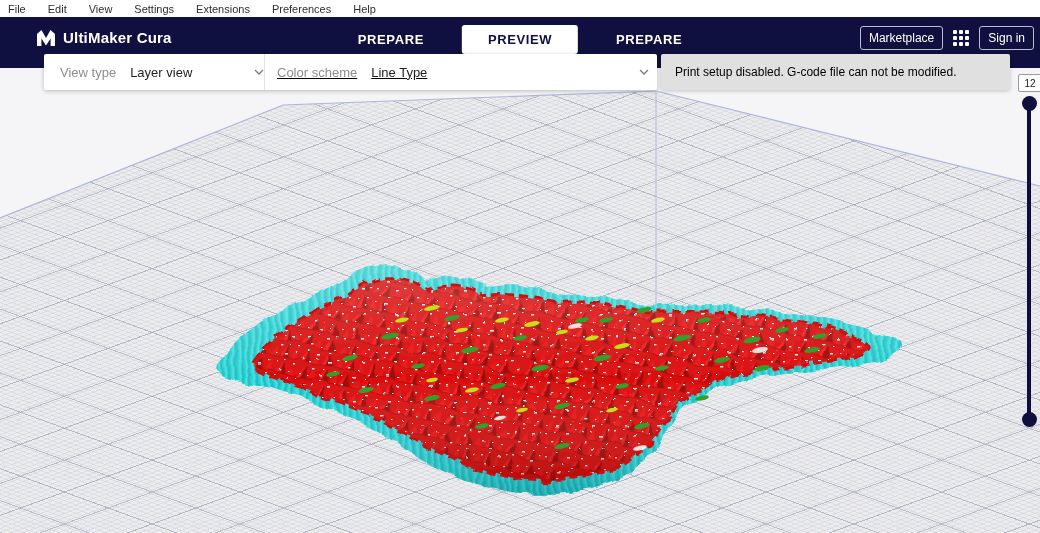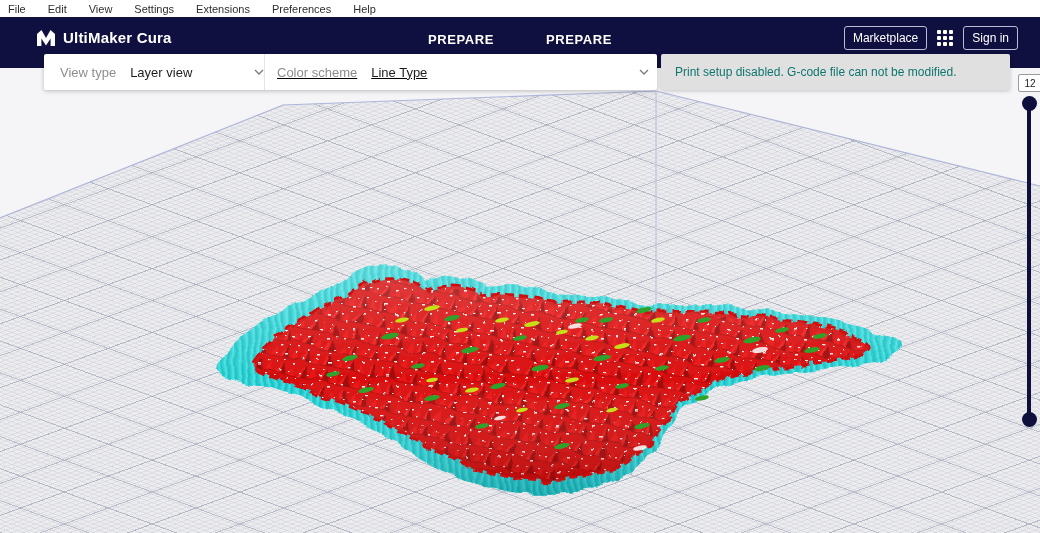--- a/index.html
+++ b/index.html
@@ -17,40 +17,40 @@
   .logo{position:absolute;left:36px;top:12px;display:flex;align-items:center;gap:7px;}
   .logo svg{display:block;}
   .logo .appname{color:#ffffff;font-size:15px;font-weight:bold;letter-spacing:.2px;}
 
   .stages{position:absolute;left:50%;top:8px;transform:translateX(-50%);
           display:flex;align-items:center;gap:24px;}
   .stage{color:#ffffff;font-size:13px;font-weight:bold;letter-spacing:.6px;
          padding:7px 14px;border-radius:3px;cursor:pointer;}
   .stage.active{background:#ffffff;color:#101040;padding:7px 26px;}
 
-  .header-right{position:absolute;right:22px;top:9px;display:flex;align-items:center;gap:10px;}
+  .header-right{position:absolute;right:6px;top:9px;display:flex;align-items:center;gap:10px;}
   .btn-outline{color:#fff;font-size:12px;border:1px solid #b9bdd6;border-radius:3px;
                padding:4px 8px;background:transparent;cursor:pointer;white-space:nowrap;}
   .griddots{display:grid;grid-template-columns:repeat(3,4px);grid-auto-rows:4px;gap:2px;cursor:pointer;}
   .griddots i{background:#fff;border-radius:1px;}
 
   
   .viewbar{position:absolute;left:44px;top:54px;height:36px;z-index:50;display:flex;}
   .viewbar .white{width:613px;background:#ffffff;border-radius:2px;
                   box-shadow:0 1px 4px rgba(0,0,0,.25);display:flex;align-items:center;position:relative;}
   .dd{display:flex;align-items:center;height:100%;cursor:pointer;}
   .dd .lbl{color:#8d8d8d;font-size:13px;}
   .dd .val{color:#1d1d1d;font-size:13px;margin-left:14px;}
   .chev{margin-left:auto;color:#7a7a7a;}
   .dd1{width:204px;padding-left:16px;}
   .dd2{flex:1;padding-left:12px;padding-right:8px;text-decoration:underline;}
   .vdiv{width:1px;height:36px;background:#e4e4e4;}
   .notice{margin-left:4px;width:335px;background:#e0e0e0;border-radius:2px;
           box-shadow:0 1px 4px rgba(0,0,0,.2);display:flex;align-items:center;
-          padding-left:14px;font-size:12px;color:#0f766e;}
+          padding-left:14px;font-size:12px;color:#000000;}
 
   
   .viewport{position:absolute;left:0;top:68px;width:1040px;height:465px;background:#f5f5f7;}
   .plate-grid{position:absolute;inset:0;background-color:#ececee;
     background-image:
       repeating-linear-gradient(20deg,  rgba(150,156,176,.55) 0 1px, transparent 1px 30px),
       repeating-linear-gradient(160deg, rgba(150,156,176,.55) 0 1px, transparent 1px 30px),
       repeating-linear-gradient(20deg,  rgba(168,173,190,.20) 0 1px, transparent 1px 4px),
       repeating-linear-gradient(160deg, rgba(168,173,190,.20) 0 1px, transparent 1px 4px);
     clip-path:polygon(0 150px,283px 37px,656px 23px,1040px 118px,1040px 465px,0 465px);}
@@ -84,20 +84,21 @@
   <div class="header">
     <div class="logo">
       <svg width="20" height="17" viewBox="0 0 20 17">
         <path d="M1,17 V5 L5.5,1 L10,9 L14.5,1 L19,5 V17 H14.6 V9.5 L10,16.5 L5.4,9.5 V17 Z" fill="#ffffff"></path>
       </svg>
       <span class="appname">UltiMaker Cura</span>
     </div>
 
     <div class="stages">
       <span class="stage">PREPARE</span>
+      <span class="stage active">PREVIEW</span>
       <span class="stage">PREPARE</span>
     </div>
 
     <div class="header-right">
       <button class="btn-outline">Marketplace</button>
       <div class="griddots">
         <i></i>
           <i></i>
           <i></i>
           <i></i>

